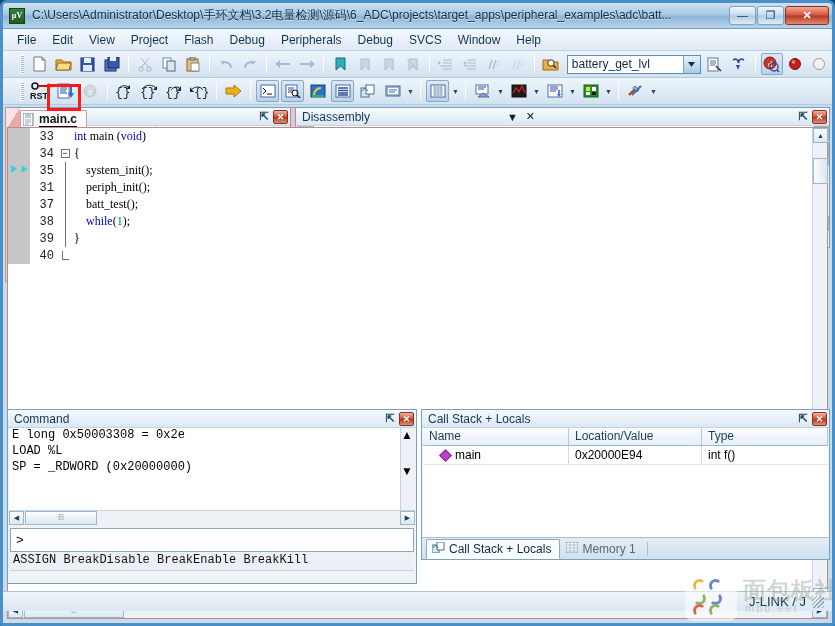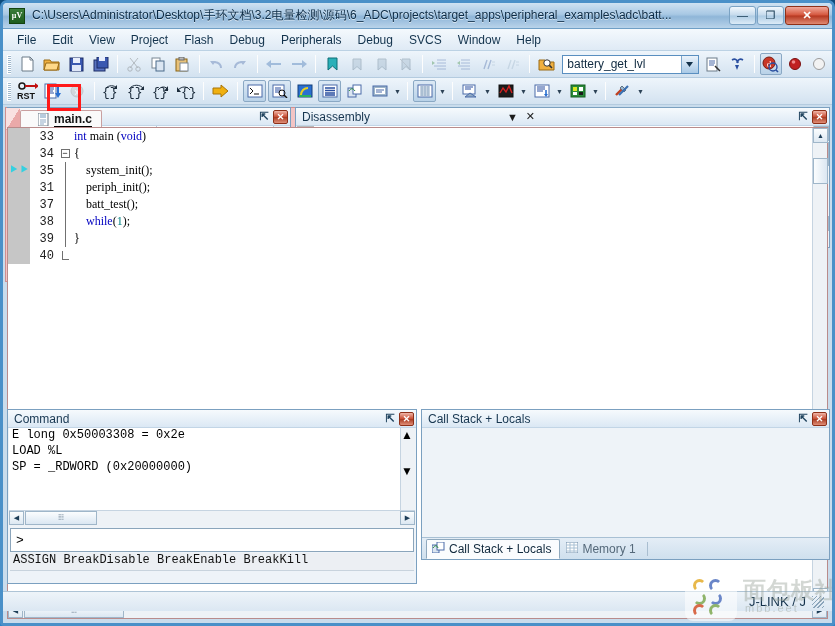--- a/index.html
+++ b/index.html
@@ -71,21 +71,21 @@
   .menu-item {
     padding: 19px 8px; font-size: 12px; color: #13334d;
     cursor: default;
   }
 
   
   .toolbar {
     height: 27px; display: flex; align-items: center;
     background: linear-gradient(180deg,#eef5fb,#d3e2f0);
     border-bottom: 1px solid #b4cbdf;
-    padding-left: 4px;
+    padding-left: 17px;
   }
   .grip {
     width: 4px; height: 19px; margin-right: 4px;
     background-image: repeating-linear-gradient(180deg,#fff 0 1px,#9db6cc 1px 2px);
     border-left: 1px solid #fff;
   }
   .tb-sep { width: 1px; height: 18px; margin: 0 4px; background: #a6bdd2; border-right: 1px solid #fdfdfd; }
   .tbi {
     width: 23px; height: 22px; margin: 0 1px;
     display: flex; align-items: center; justify-content: center;
@@ -269,21 +269,21 @@
     left: 292px; top: 147px; width: 535px; height: 175px;
     background: #f3c4c4; border: 1px solid #d08f8f; padding: 0;
   }
   #edit-tabbar { height: 22px; display: flex; align-items: flex-end; position: relative; }
   #edit-tabbar .corner {
     width: 14px; height: 22px;
     background: linear-gradient(to bottom right, #f9e1e1 50%, #eaa9a9 50%);
   }
   .doc-tab {
     height: 20px; display: flex; align-items: center; gap: 4px;
-    padding: 0 9px 0 17px; font-size: 12px; font-weight: bold; color: #141414;
+    padding: 0 9px 0 2px; font-size: 12px; font-weight: bold; color: #141414;
     background: #fafafa; border: 1px solid #c9a0a0; border-bottom: none;
     border-radius: 2px 2px 0 0;
   }
   .doc-tab .label { border-bottom: 2px solid #000; line-height: 13px; }
   #edit-ctrls {
     position: absolute; right: 4px; top: 2px; display: flex; gap: 8px; align-items: center;
     font-size: 11px; color: #1c1c1c;
   }
   #edit-area {
     position: absolute; left: 4px; right: 4px; top: 22px; bottom: 4px;
@@ -1125,20 +1125,37 @@
       <div id="cmd-hint">ASSIGN BreakDisable BreakEnable BreakKill</div>
     </div>
 
     <div class="panel" id="cs-panel">
       <div class="panel-title">
         <div class="t">Call Stack + Locals</div>
         <div class="pin">⇱</div>
         <div class="xbtn">✕</div>
       </div>
 
+      <div id="cs-body">
+        <div class="colhead">
+          <div style="flex:0 0 146px">Name</div>
+          <div style="flex:0 0 133px">Location/Value</div>
+          <div style="flex:1 1 auto">Type</div>
+        </div>
+        <div id="cs-rows">
+            <div class="cs-row">
+              <div class="cs-c1">
+                <span class="diamond"></span>
+                <span>main</span>
+              </div>
+              <div class="cs-c2">0x20000E94</div>
+              <div class="cs-c3">int f()</div>
+            </div>
+          </div>
+      </div>
 
       <div class="tabstrip">
         <div class="tab active">
           <span>
             <svg width="13" height="11">
                 <rect x="0" y="3" width="7" height="8" fill="#dbe6f2" stroke="#4a6ba8"></rect>
                 <rect x="5" y="0" width="7" height="8" fill="#fff" stroke="#4a6ba8"></rect>
                 <path d="M1 6c2-3 4-3 5 0" stroke="#2a8a3a" fill="none"></path>
               </svg>
           </span>

